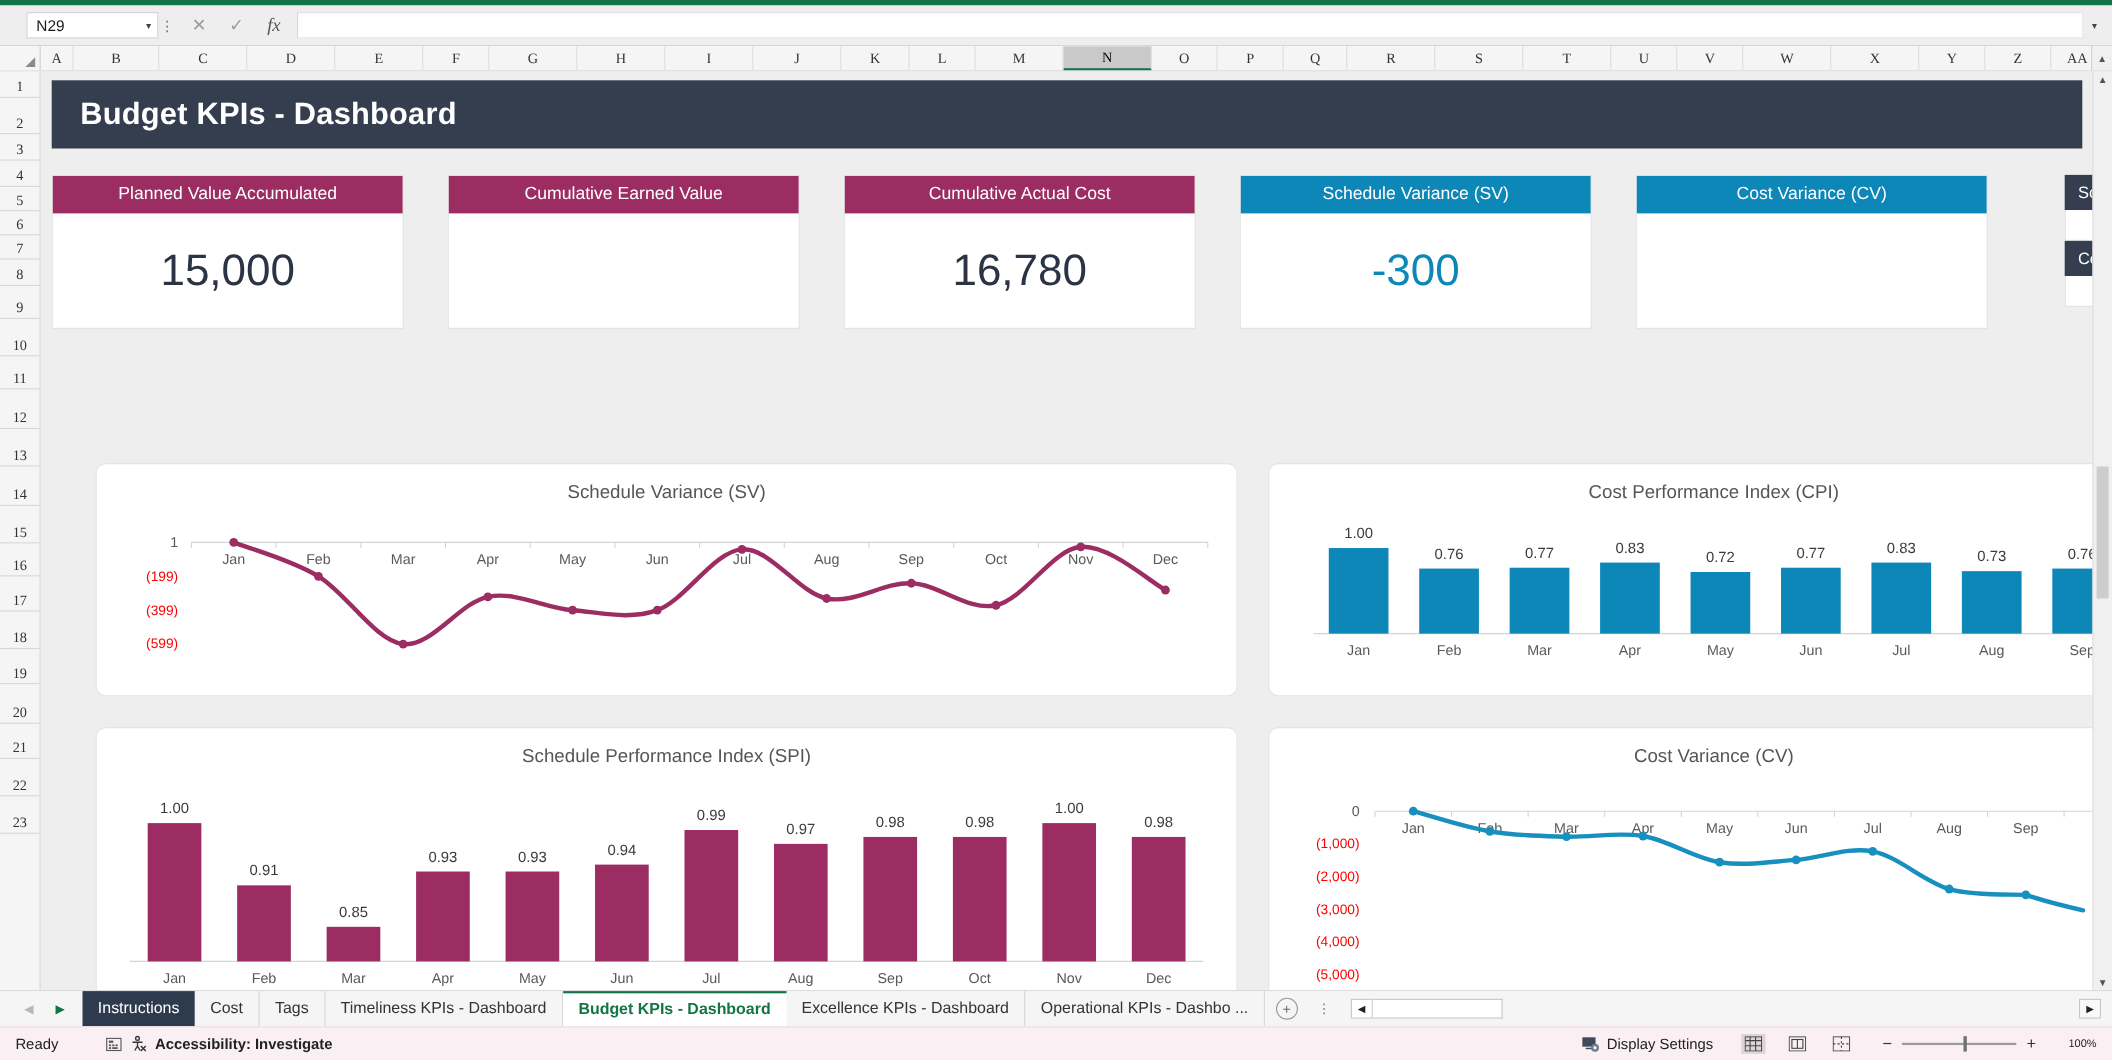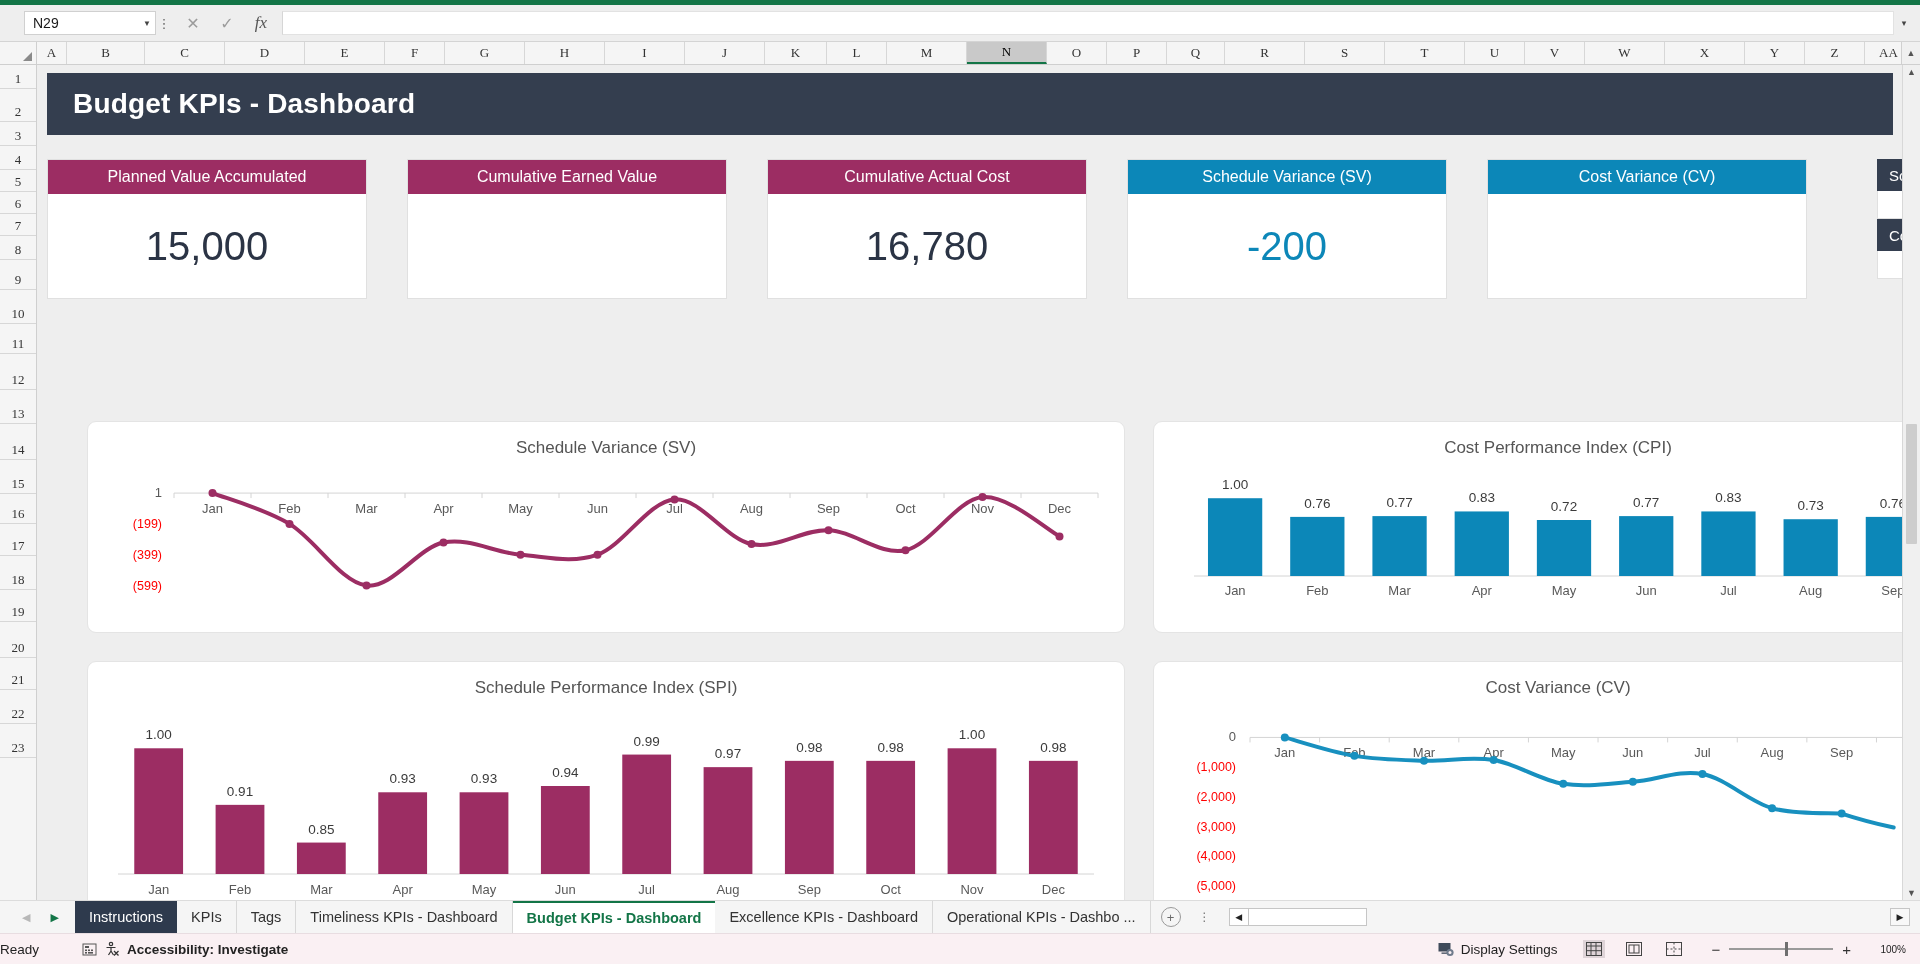--- a/index.html
+++ b/index.html
@@ -15,21 +15,21 @@
   
   .ribbon-edge{height:5px;background:#137547;flex:0 0 5px;}
 
   
   .formula-row{
     height:36px;flex:0 0 36px;background:#eeeeee;
     display:flex;align-items:center;padding:0 6px;gap:0px;
     border-bottom:1px solid #d4d4d4;
   }
   .namebox{
-    width:132px;height:24px;background:#ffffff;border:1px solid #d0d0d0;
+    width:120px;height:24px;background:#ffffff;border:1px solid #d0d0d0;
     display:flex;align-items:center;justify-content:space-between;
     padding:0 4px 0 8px;box-sizing:border-box;margin-left:18px;
   }
   .namebox .nb-text{font-size:14px;color:#1a1a1a;}
   .namebox .caret{font-size:8px;color:#444;}
   .dots-v{width:16px;text-align:center;color:#666;font-size:13px;letter-spacing:0;line-height:1;}
   .fbtns{display:flex;align-items:center;gap:16px;padding:0 12px;}
   .fbtn{width:18px;height:18px;display:flex;align-items:center;justify-content:center;color:#9b9b9b;font-size:16px;}
   .fbtn.fx{font-style:italic;font-family:"Liberation Serif",serif;font-size:17px;color:#555;}
   .formula-input{
@@ -181,21 +181,21 @@
   .hs-right{
     width:20px;height:18px;border:1px solid #c6c6c6;background:#f8f8f8;
     display:flex;align-items:center;justify-content:center;font-size:9px;color:#222;box-sizing:border-box;
   }
 
   
   .statusbar{
     height:30px;flex:0 0 30px;background:#faf0f3;display:flex;align-items:center;
     font-size:13.5px;color:#222;border-top:1px solid #e8dde1;
   }
-  .sb-ready{width:74px;}
+  .sb-ready{padding-left:14px;width:74px;}
   .sb-icon{width:30px;display:flex;align-items:center;justify-content:center;}
   .sb-a11y{display:flex;align-items:center;gap:7px;font-weight:bold;}
   .sb-spacer{flex:1;}
   .sb-display{display:flex;align-items:center;gap:6px;padding-right:26px;}
   .sb-views{display:flex;align-items:center;gap:18px;padding-right:26px;}
   .view-btn{width:22px;height:18px;display:flex;align-items:center;justify-content:center;}
   .view-btn.on{background:#ded3d7;}
   .sb-zoom{display:flex;align-items:center;gap:9px;padding-right:14px;}
   .zbar{width:104px;height:2px;background:#9a9a9a;position:relative;}
   .zthumb{position:absolute;left:56px;top:-6px;width:3px;height:14px;background:#6f6f6f;}
@@ -299,21 +299,21 @@
             </div>
             <div class="kpi magenta">
               <div class="hd">Cumulative Earned Value</div>
             </div>
             <div class="kpi magenta">
               <div class="hd">Cumulative Actual Cost</div>
               <div class="val">16,780</div>
             </div>
             <div class="kpi blue">
               <div class="hd">Schedule Variance (SV)</div>
-              <div class="val">-200</div>
+              <div class="val">-300</div>
             </div>
             <div class="kpi blue">
               <div class="hd">Cost Variance (CV)</div>
             </div>
           </div>
 
         <div class="side-stack">
           <div class="side-card">Sche</div>
           <div class="side-blank"></div>
           <div class="side-card">Co</div>
@@ -499,21 +499,21 @@
     </div>
   </div>
 
   <div class="tabbar">
     <div class="navarrows">
       <span class="nav-left">◀</span>
       <span class="nav-right">▶</span>
     </div>
     <div class="tabs" id="tabs">
         <div class="tab dark">Instructions</div>
-        <div class="tab">KPIs</div>
+        <div class="tab">Cost</div>
         <div class="tab">Tags</div>
         <div class="tab">Timeliness KPIs - Dashboard</div>
         <div class="tab active">Budget KPIs - Dashboard</div>
         <div class="tab">Excellence KPIs - Dashboard</div>
         <div class="tab">Operational KPIs - Dashbo ...</div>
       </div>
     <div class="tab-add">
       <div class="circle-plus">+</div>
     </div>
     <div class="tab-dots">⋮</div>

